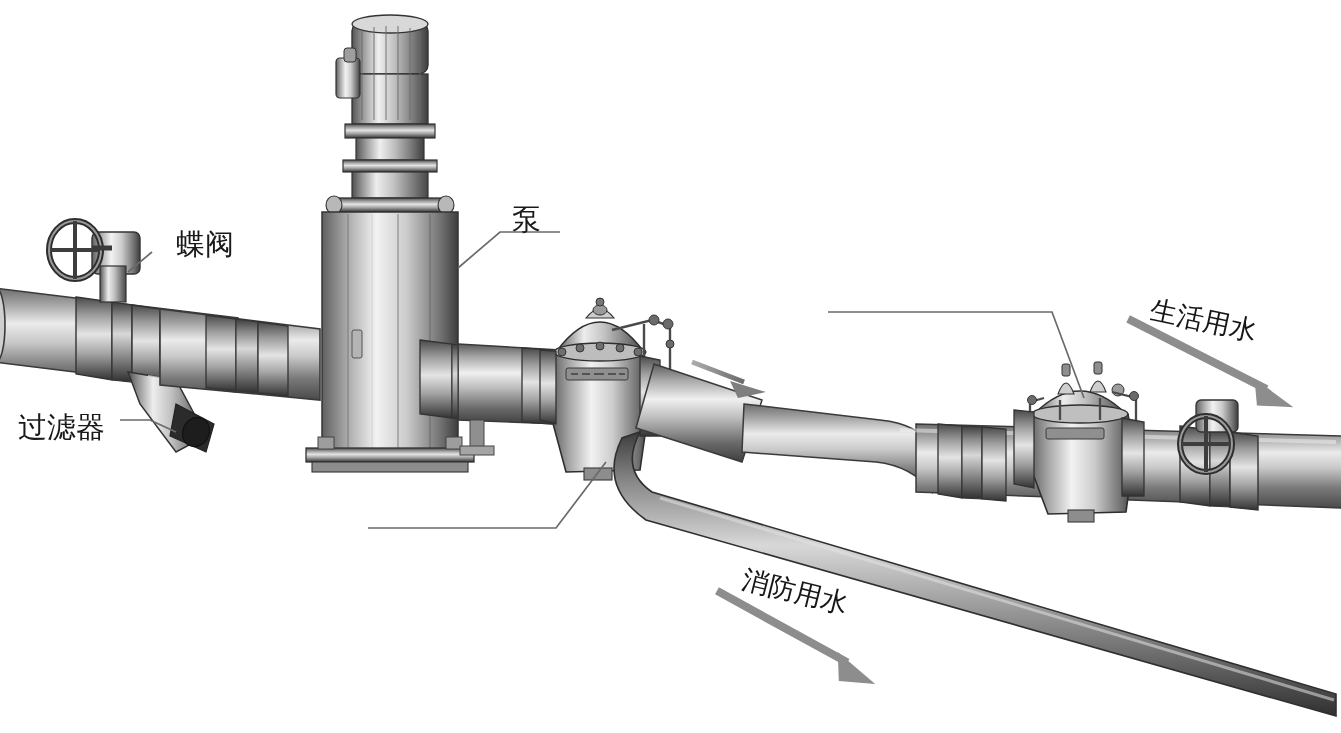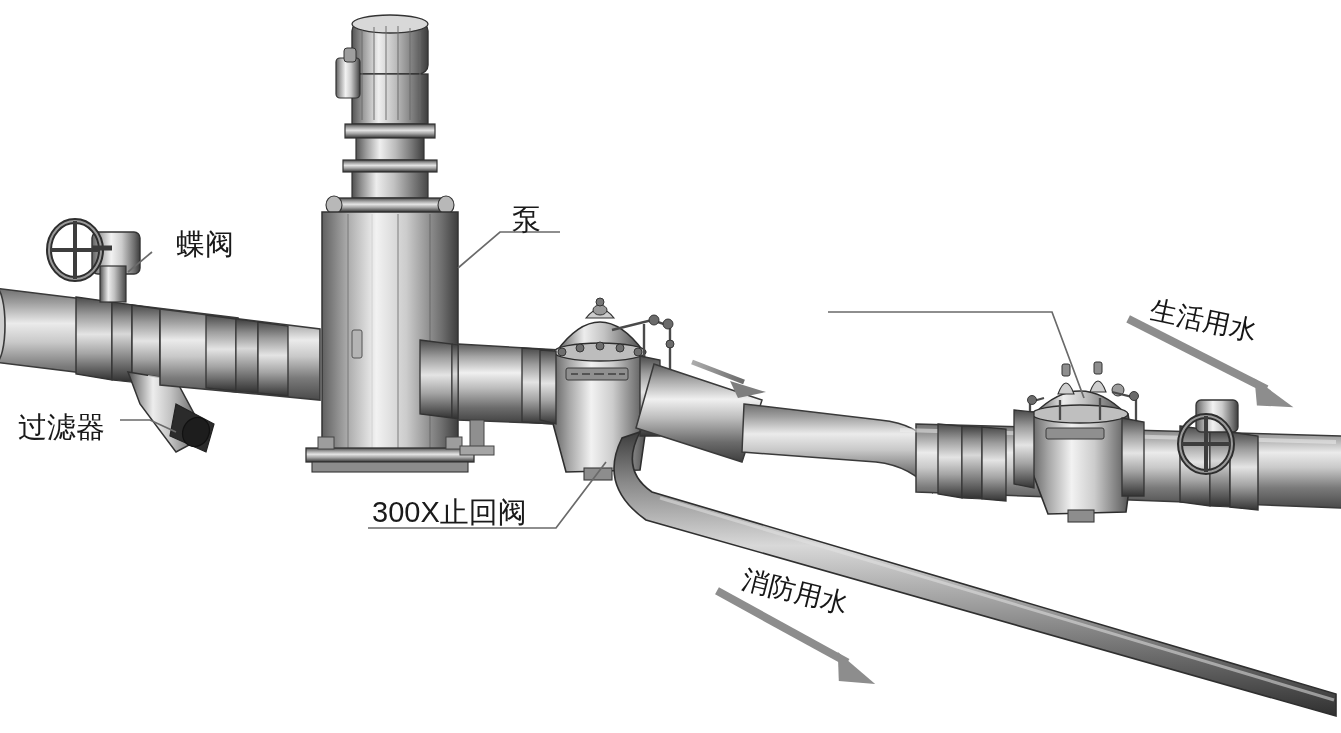--- a/index.html
+++ b/index.html
@@ -291,21 +291,20 @@
       <path d="M 120 420 L 150 420 L 176 432"></path>
       <path d="M 560 232 L 500 232 L 458 268"></path>
       <path d="M 368 528 L 556 528 L 606 462"></path>
       <path d="M 828 312 L 1052 312 L 1084 398"></path>
     </g>
   </svg>
 
   <div class="lbl" style="left:158px;top:230px;margin-left:18px;">蝶阀</div>
   <div class="lbl" style="left:18px;top:404px;margin-top:9px;">过滤器</div>
   <div class="lbl" style="left:512px;top:205px;">泵</div>
-  <div class="lbl" style="left:372px;top:498px;">300X止回阀</div>
 
   <div style="position:absolute;left:1126px;top:300px;transform:rotate(12deg);transform-origin:left top;">
     <svg width="210" height="88" viewBox="0 0 210 88">
       <line x1="6" y1="18" x2="156" y2="58" stroke="#8d8d8d" stroke-width="8"></line>
       <path d="M 186 70 L 142 50 L 150 76 Z" fill="#8d8d8d"></path>
     </svg>
     <div class="flowlbl" style="left:26px;top:-14px;">生活用水</div>
   </div>
 
   <div style="position:absolute;left:716px;top:570px;transform:rotate(14deg);transform-origin:left top;">

